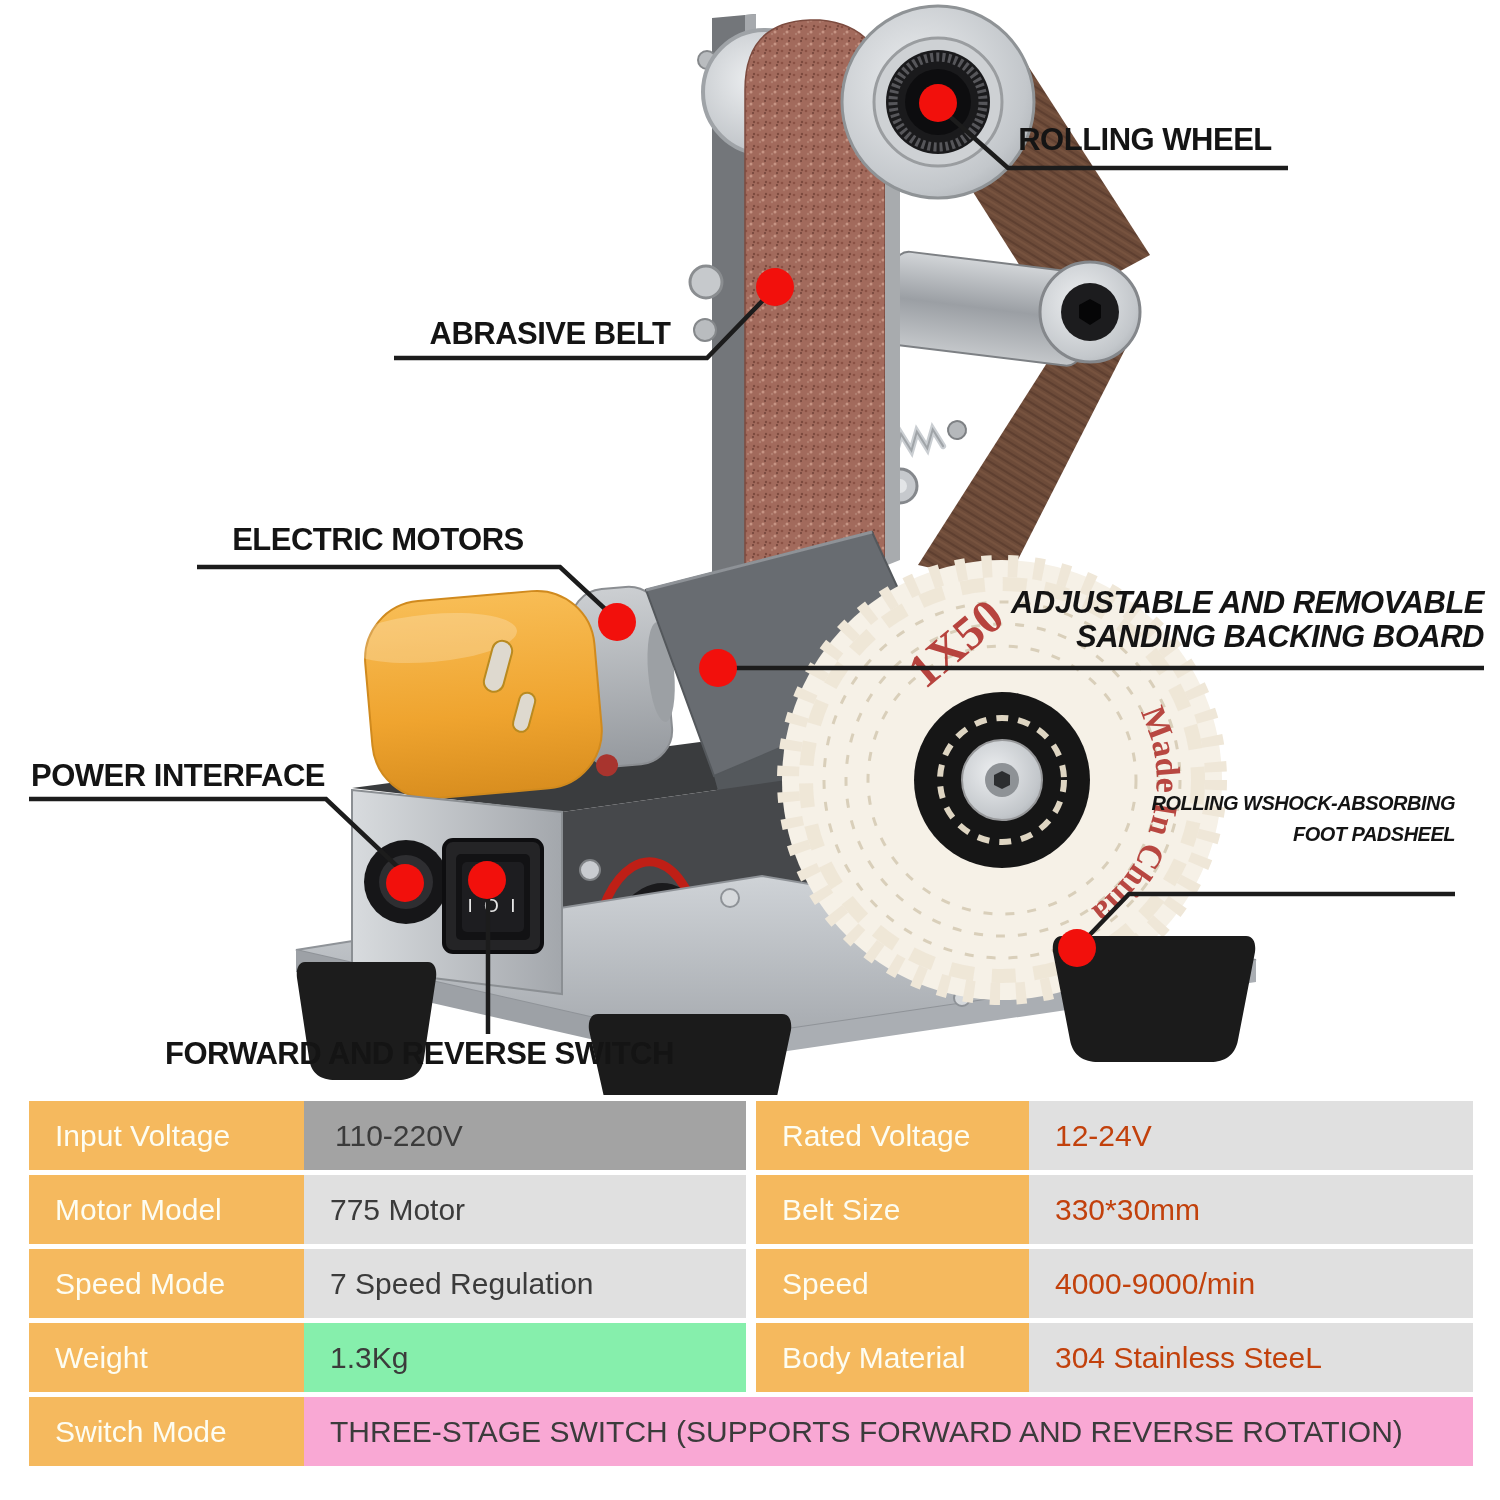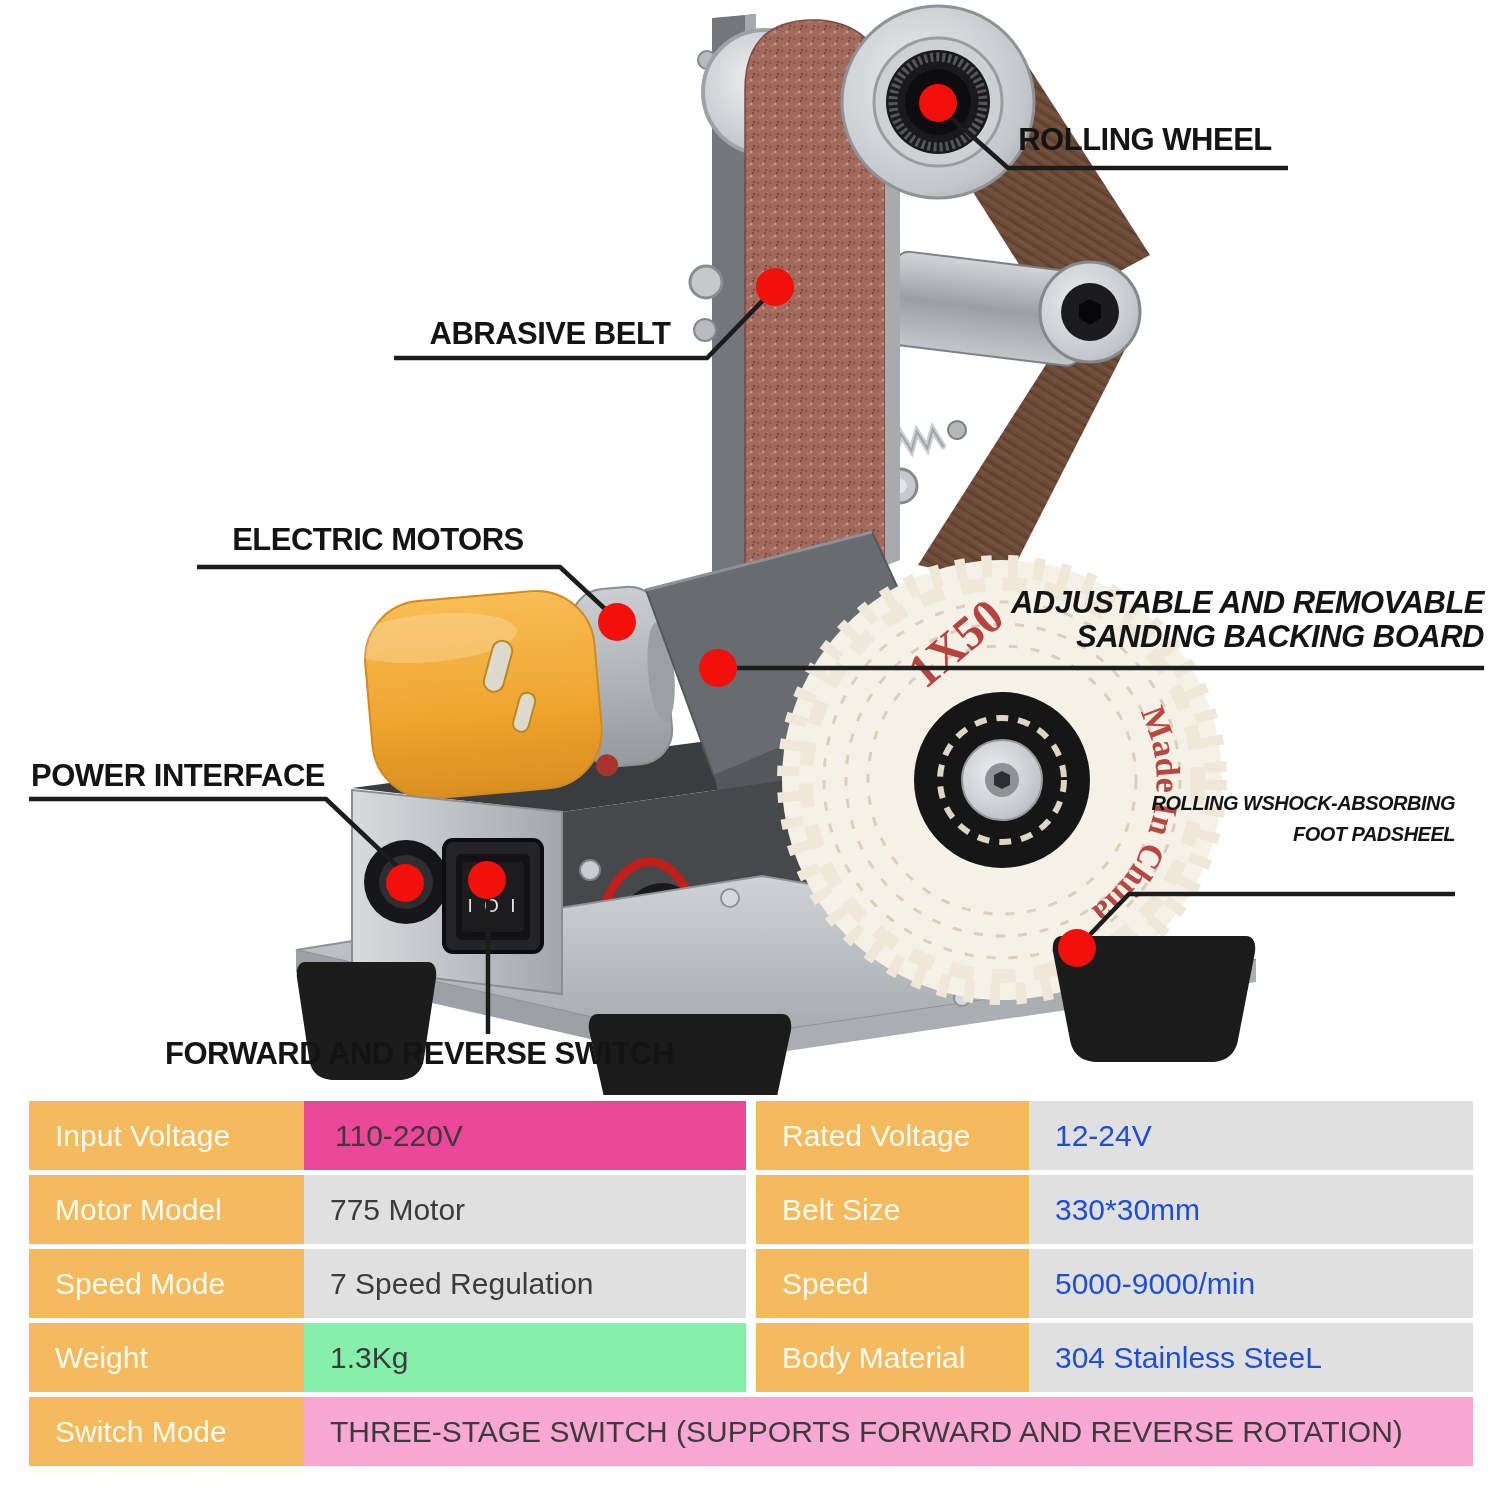--- a/index.html
+++ b/index.html
@@ -10,21 +10,21 @@
   .c-center{text-align:center;}
   .c-right{text-align:right;font-style:italic;}
   .two-line{line-height:34px;}
   
   .spec{position:absolute;left:29px;top:1101px;width:1444px;}
   .srow{display:flex;height:69px;margin-bottom:5px;}
   .cell{display:flex;align-items:center;box-sizing:border-box;padding-left:26px;font-size:30px;}
   .lab{width:275px;color:#fdfdf2;}
   .val{width:442px;color:#3b3b3b;}
   .lab2{width:273px;margin-left:10px;color:#fdfdf2;}
-  .val2{width:444px;color:#1d4ed8;}
+  .val2{width:444px;color:#c2410c;}
   .valfull{width:1169px;color:#3b3b3b;}
 </style>
 </head>
 <body>
 
 <div class="stage">
   <svg width="1500" height="1095" viewBox="0 0 1500 1095">
     <defs>
       <linearGradient id="metalV" x1="0" y1="0" x2="1" y2="0">
         <stop offset="0" stop-color="#d8dbde"></stop>
@@ -214,35 +214,35 @@
   <div class="callout c-right two-line" style="right: 45px; top: 788px; font-size: 20px; line-height: 31px; color: rgb(20, 20, 20);">
     <div>ROLLING WSHOCK-ABSORBING</div>
     <div>FOOT PADSHEEL</div>
   </div>
   <div class="callout c-center" style="left: 165px; top: 1036px; width: 490px; color: rgb(20, 20, 20);">FORWARD AND REVERSE SWITCH</div>
 </div>
 
 <div class="spec">
   <div class="srow">
     <div class="cell lab" style="background: rgb(245, 185, 94);">Input Voltage</div>
-    <div class="cell val" style="background: #ec4899; padding-left: 31px;">110-220V</div>
+    <div class="cell val" style="background: #a3a3a3; padding-left: 31px;">110-220V</div>
     <div class="cell lab2" style="background: rgb(245, 185, 94);">Rated Voltage</div>
     <div class="cell val2" style="background: rgb(224, 224, 224);">12-24V</div>
   </div>
   <div class="srow">
     <div class="cell lab" style="background: rgb(245, 185, 94);">Motor Model</div>
     <div class="cell val" style="background: rgb(224, 224, 224);">775 Motor</div>
     <div class="cell lab2" style="background: rgb(245, 185, 94); text-align: center;">Belt Size</div>
     <div class="cell val2" style="background: rgb(224, 224, 224);">330*30mm</div>
   </div>
   <div class="srow">
     <div class="cell lab" style="background: rgb(245, 185, 94);">Speed Mode</div>
     <div class="cell val" style="background: rgb(224, 224, 224);">7 Speed Regulation</div>
     <div class="cell lab2" style="background: rgb(245, 185, 94);">Speed</div>
-    <div class="cell val2" style="background: rgb(224, 224, 224);">5000-9000/min</div>
+    <div class="cell val2" style="background: rgb(224, 224, 224);">4000-9000/min</div>
   </div>
   <div class="srow">
     <div class="cell lab" style="background: rgb(245, 185, 94);">Weight</div>
     <div class="cell val" style="background: #86efac;">1.3Kg</div>
     <div class="cell lab2" style="background: rgb(245, 185, 94);">Body Material</div>
     <div class="cell val2" style="background: rgb(224, 224, 224);">304 Stainless SteeL</div>
   </div>
   <div class="srow">
     <div class="cell lab" style="background: rgb(245, 185, 94);">Switch Mode</div>
     <div class="cell valfull" style="background: #f9a8d4;">THREE-STAGE SWITCH (SUPPORTS FORWARD AND REVERSE ROTATION)</div>

